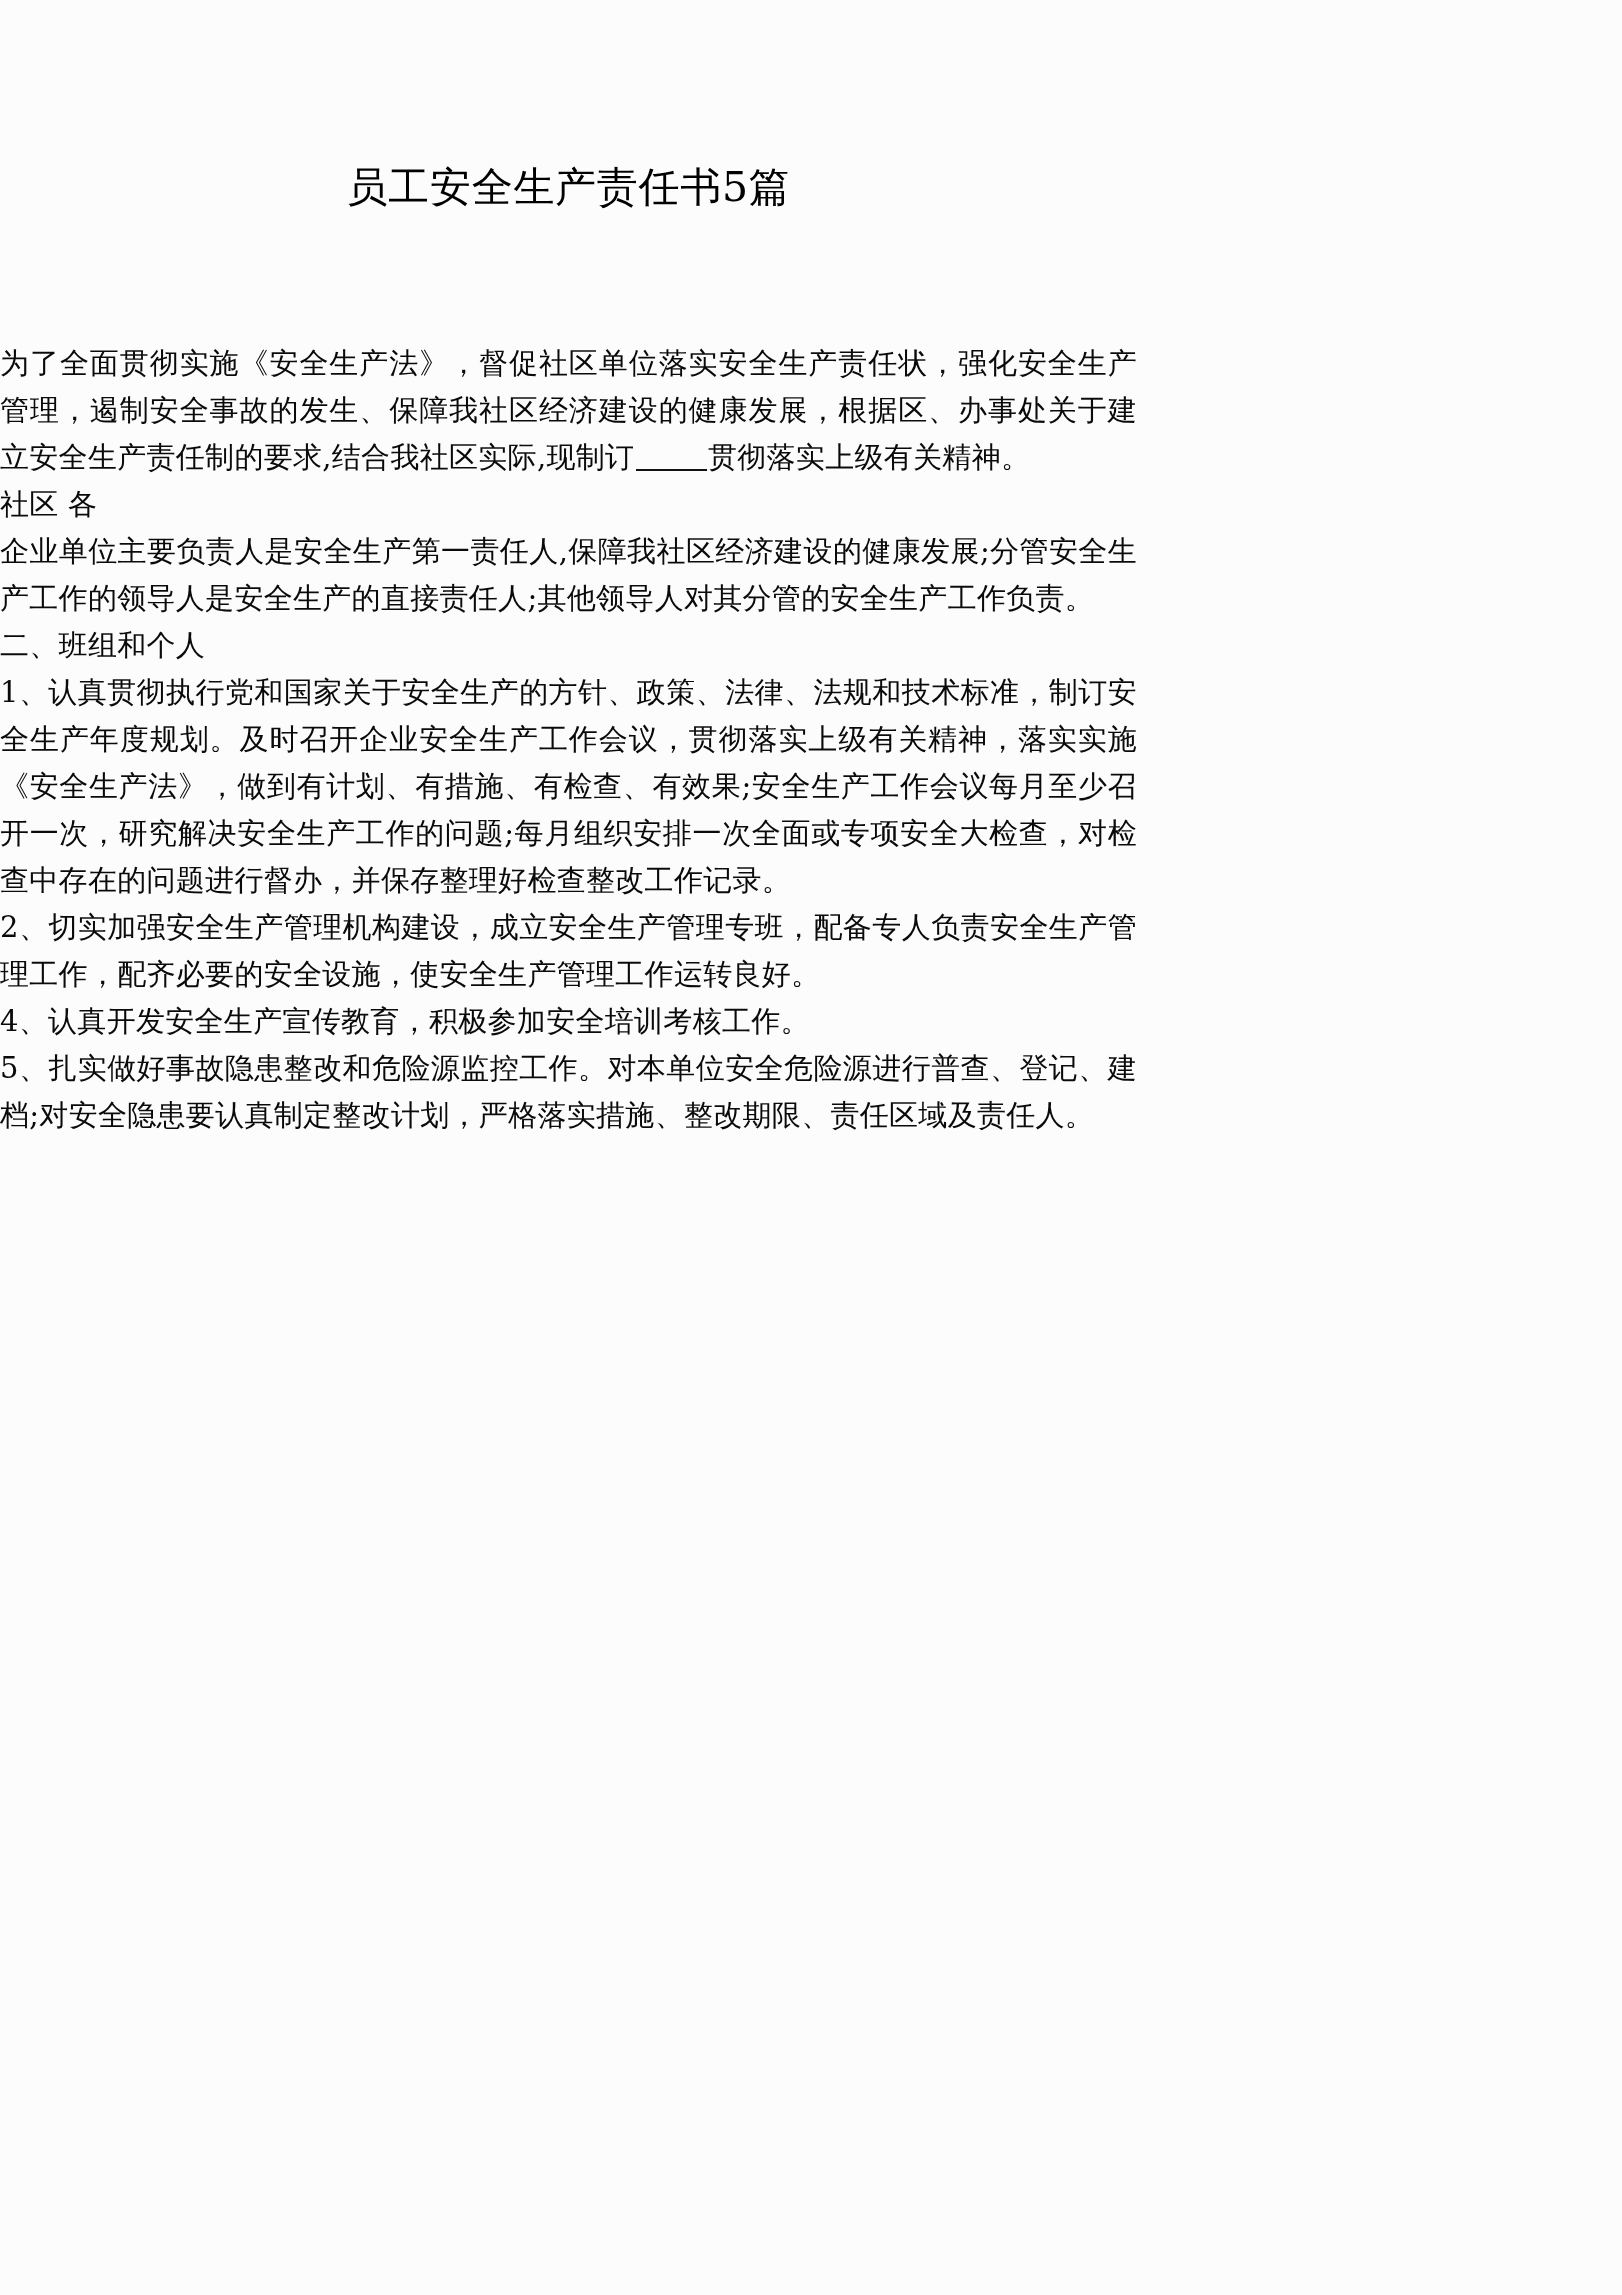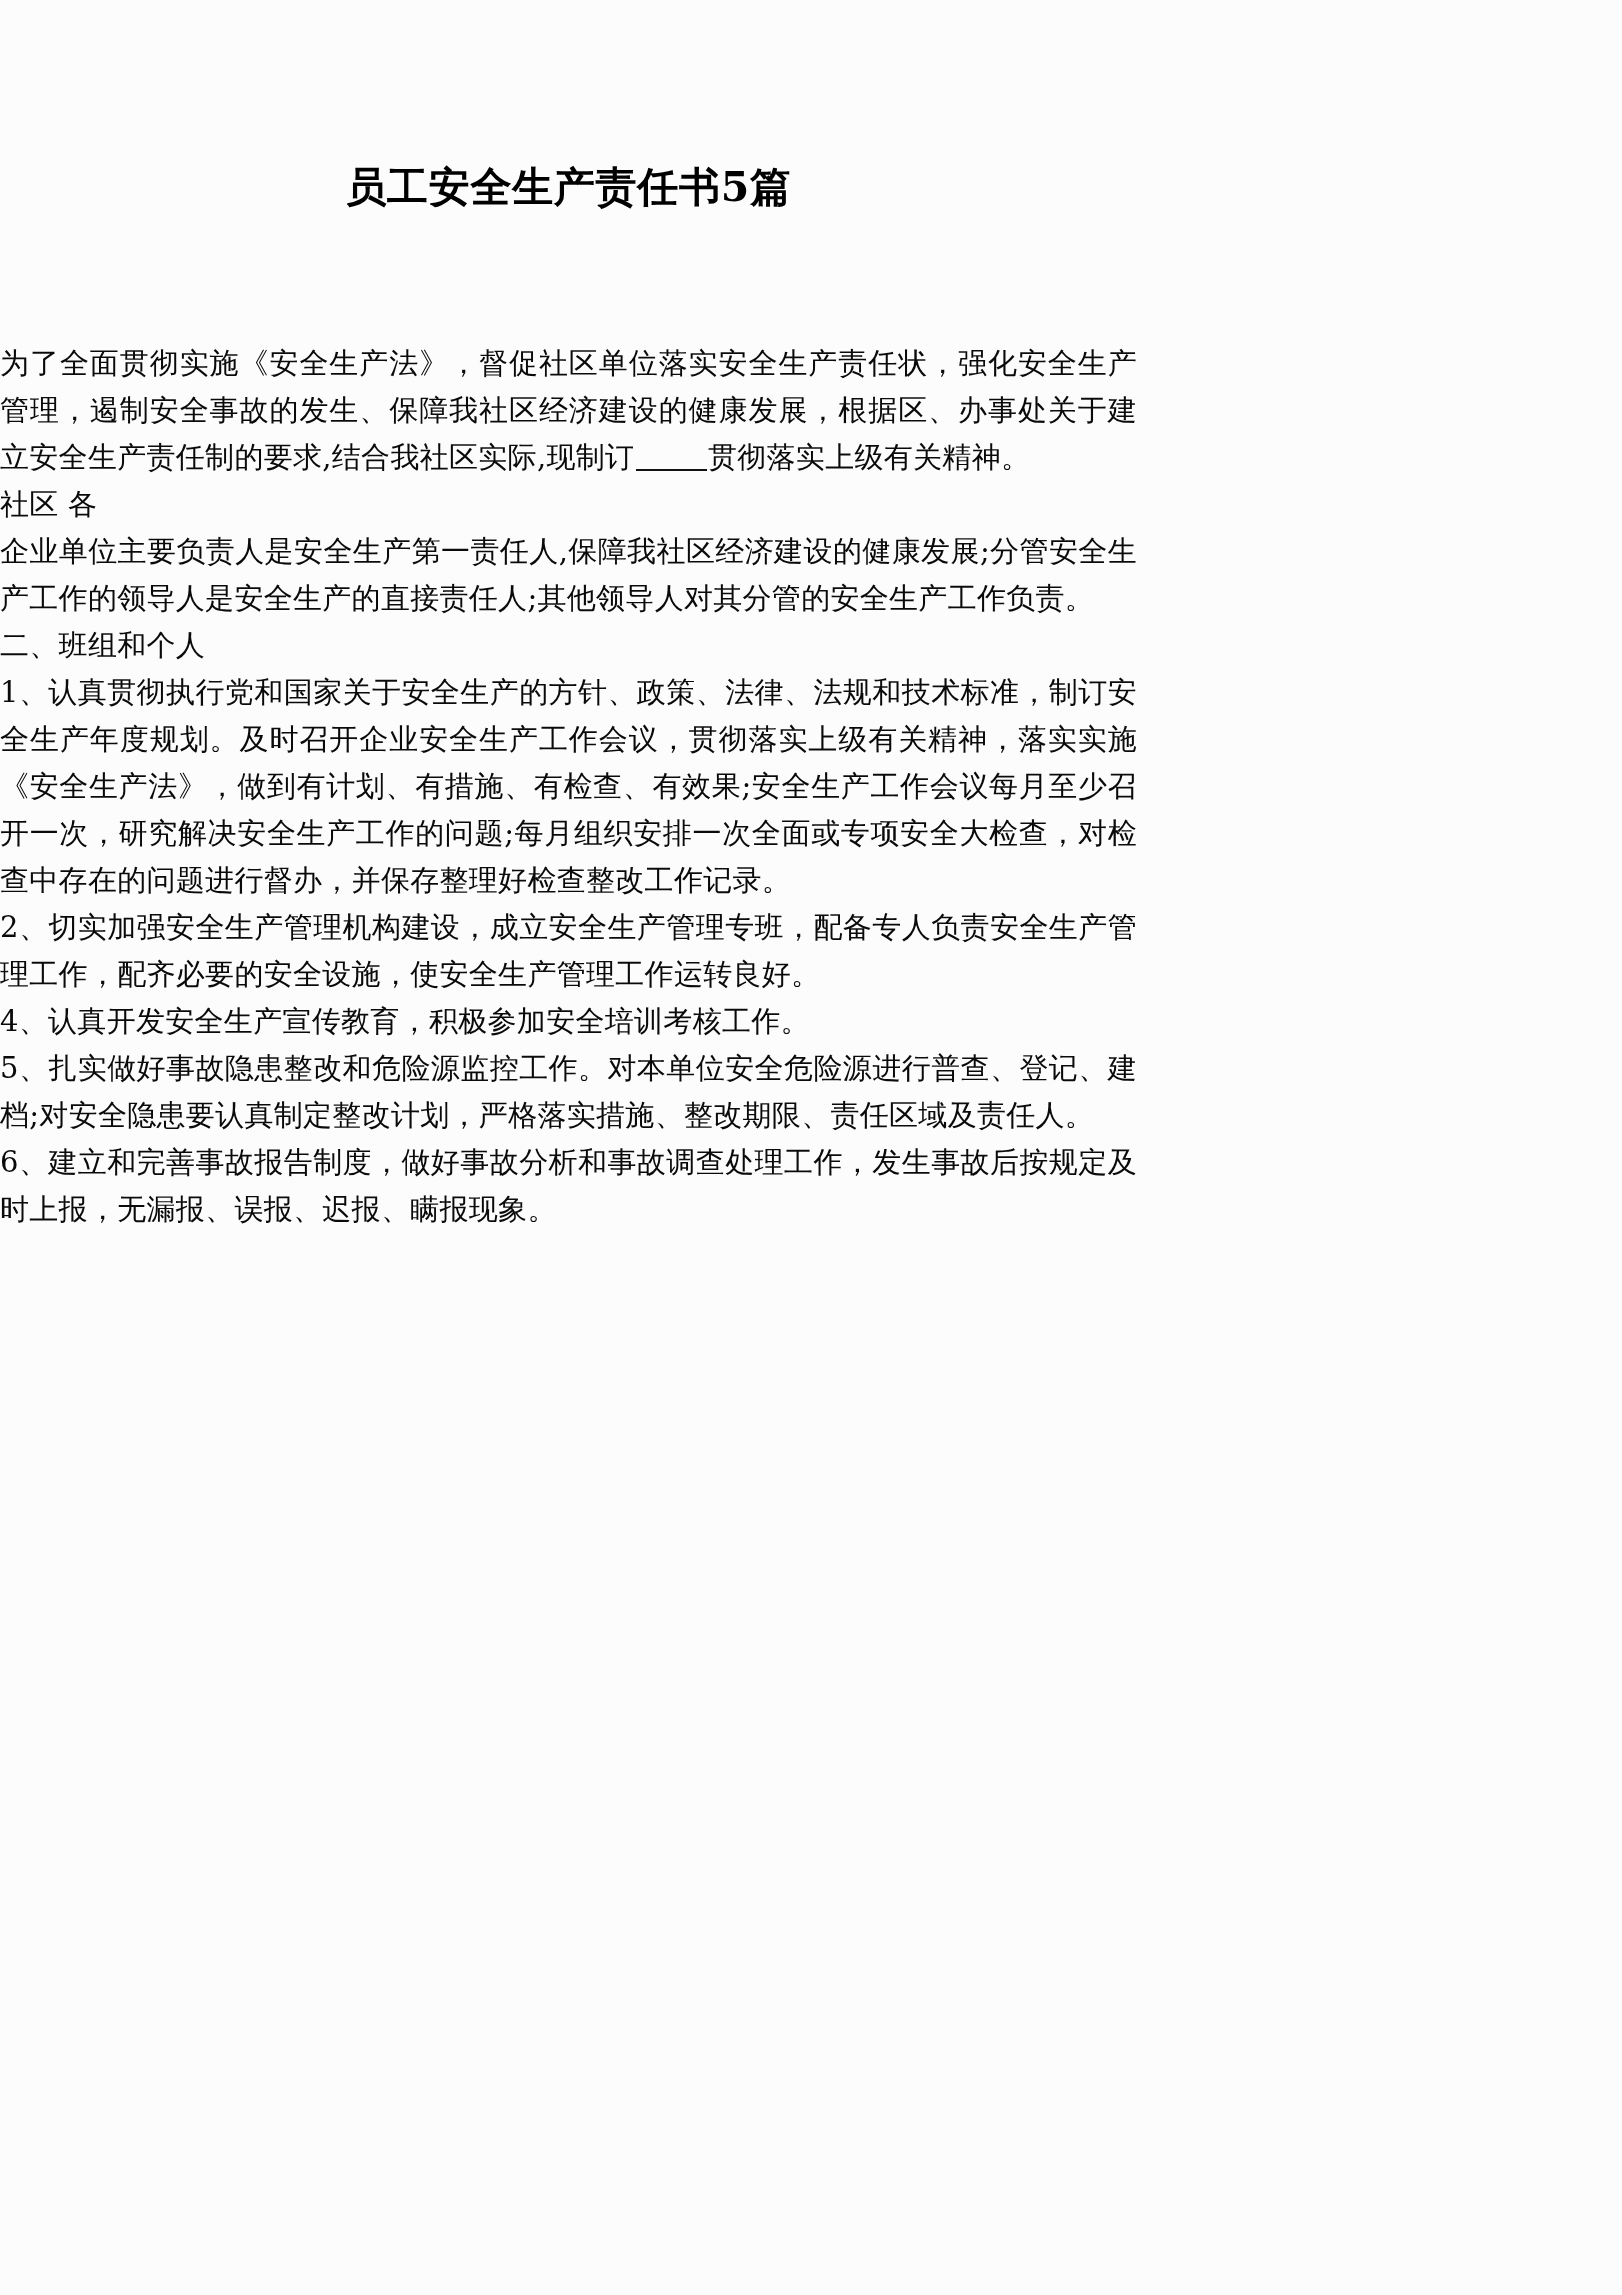--- a/index.html
+++ b/index.html
@@ -15,21 +15,21 @@
     width: 1623px;
     height: 2295px;
     background: #fcfcfc;
     overflow: hidden;
     box-sizing: border-box;
   }
   .doc-title {
     margin: 0;
     padding: 0;
     font-size: 41px;
-    font-weight: bold;
+    font-weight: normal;
     line-height: 1.25;
     text-align: center;
     color: #000000;
     letter-spacing: 0.7px;
     position: absolute;
     left: 0;
     top: 162px;
     width: 1137px;
   }
   .para {
@@ -77,17 +77,16 @@
 
     <p class="para">1、认真贯彻执行党和国家关于安全生产的方针、政策、法律、法规和技术标准，制订安全生产年度规划。及时召开企业安全生产工作会议，贯彻落实上级有关精神，落实实施《安全生产法》，做到有计划、有措施、有检查、有效果;安全生产工作会议每月至少召开一次，研究解决安全生产工作的问题;每月组织安排一次全面或专项安全大检查，对检查中存在的问题进行督办，并保存整理好检查整改工作记录。</p>
 
     <p class="para">2、切实加强安全生产管理机构建设，成立安全生产管理专班，配备专人负责安全生产管理工作，配齐必要的安全设施，使安全生产管理工作运转良好。</p>
 
 
     <p class="para">4、认真开发安全生产宣传教育，积极参加安全培训考核工作。</p>
 
     <p class="para">5、扎实做好事故隐患整改和危险源监控工作。对本单位安全危险源进行普查、登记、建档;对安全隐患要认真制定整改计划，严格落实措施、整改期限、责任区域及责任人。</p>
 
-    <p class="para">6、建立和完善事故报告制度，做好事故分析和事故调查处理工作，发生事故后按规定及时上报，无漏报、误报、迟报、瞒报现象。</p>
 
   </div>
 </div>
 
 
 </body></html>

